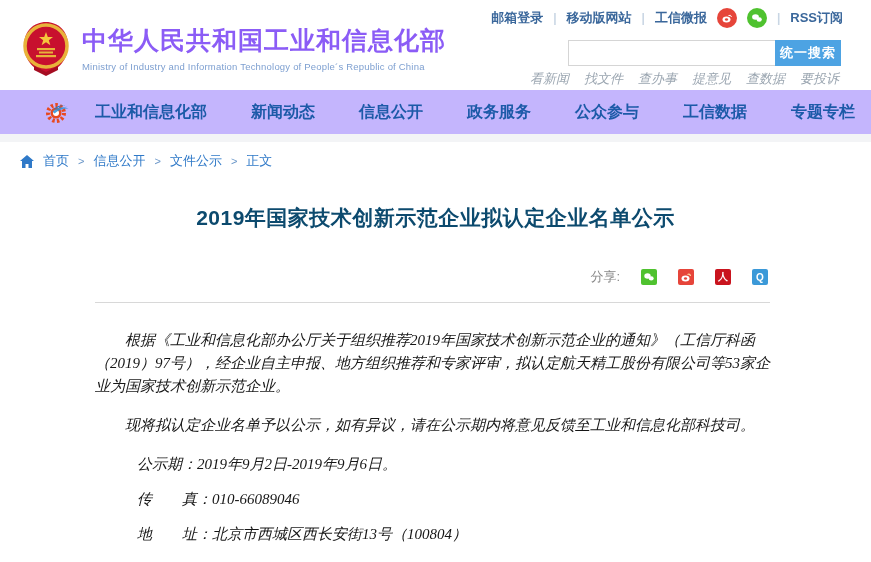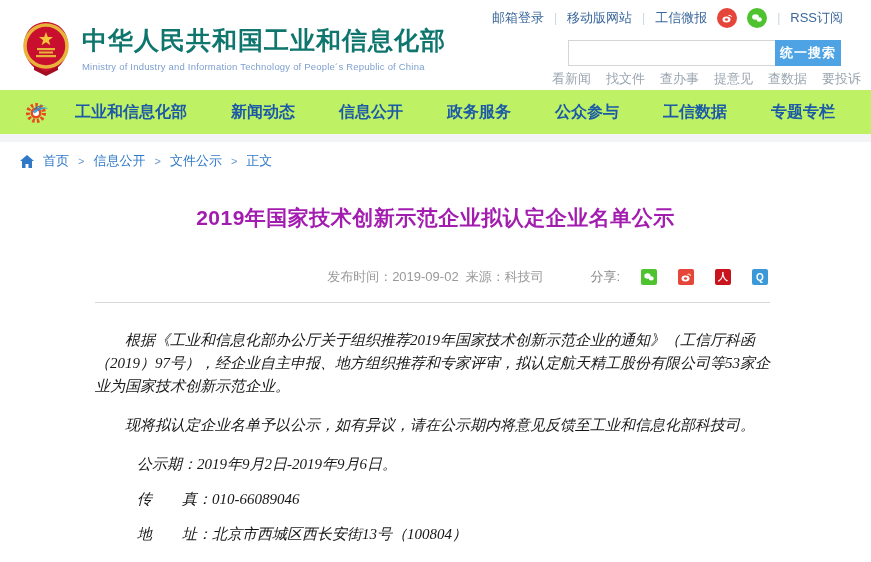--- a/index.html
+++ b/index.html
@@ -2,63 +2,63 @@
 <html><head>
 <meta charset="utf-8">
 <style>
   * { margin:0; padding:0; box-sizing:border-box; }
   html,body { width:871px; height:562px; background:#fff;
     font-family:"Liberation Sans", sans-serif; overflow:hidden; }
   .page { position:relative; width:871px; height:562px; background:#fff; }
 
   
   .topbar { position:absolute; top:8px; right:28px; display:flex; align-items:center;
-    gap:10px; font-size:13px; color:#3a679b; }
+    gap:10px; font-size:13px; color:#3a679b;font-weight:bold; }
   .topbar a { color:#3a679b; text-decoration:none; cursor:pointer; }
   .topbar .sep { color:#c9d6e4; font-size:12px; }
   .round-icon { width:20px; height:20px; border-radius:50%; display:inline-flex;
     align-items:center; justify-content:center; color:#fff; font-size:10px; }
   .round-icon.weibo { background:#e6453a; }
   .round-icon.wechat { background:#4fc22f; }
 
   
   .header-left { position:absolute; top:20px; left:20px; display:flex; align-items:center; gap:10px; }
   .emblem { width:52px; height:56px; flex:0 0 auto; }
-  .ministry-cn { font-size:25px; font-weight:bold; color:#0f766e; letter-spacing:1px;
+  .ministry-cn { font-size:25px; font-weight:bold; color:#8b5cf6; letter-spacing:1px;
     font-family:"Liberation Sans", sans-serif; }
   .ministry-en { font-size:9.5px; color:#7d9fd0; margin-top:4px; letter-spacing:.2px; }
 
   
   .search-area { position:absolute; top:40px; left:528px; display:flex;padding-left:40px; }
   .search-input { width:207px; height:26px; border:1px solid #d5d5d5; border-right:none;
     outline:none; padding:0 6px; font-size:13px; }
   .search-btn { width:66px; height:26px; background:#4da3e3; color:#fff; border:none;
     font-size:13px; font-weight:bold; cursor:pointer; letter-spacing:1px; }
-  .quick-links { position:absolute; top:70px; left:552px; display:flex; gap:15px;
-    font-size:13px; color:#9aa5b0; }
+  .quick-links { position:absolute; top:70px; left:530px; display:flex; gap:15px;
+    font-size:13px; color:#9aa5b0;font-style:italic; }
   .quick-links span { cursor:pointer; }
 
   
   .navbar { position:absolute; top:90px; left:0; width:871px; height:44px;
-    display:flex; align-items:center; background:#bef264; }
+    display:flex; align-items:center; background:#c4b5fd;padding-left:20px; }
   .nav-logo { margin-left:25px; width:26px; height:26px; }
   .nav-items { display:flex; margin-left:24px; gap:44px; }
   .nav-items span { font-size:16px; font-weight:bold; color:#1c5aa8; cursor:pointer; white-space:nowrap; }
   .gray-band { position:absolute; top:134px; left:0; width:871px; height:8px; background:#f3f4f6; }
 
   
   .breadcrumb { position:absolute; top:152px; left:20px; display:flex; align-items:center;
     gap:9px; font-size:13px; color:#2f79c8; }
   .breadcrumb .crumb { cursor:pointer; }
   .breadcrumb .bsep { color:#6a96c8; font-size:11px; }
   .home-ico { width:14px; height:13px; }
 
   
   .article { position:absolute; top:196px; left:95px; width:681px; }
-  .article-title { text-align:center; font-size:21px; font-weight:bold; color:#a21caf;
+  .article-title { text-align:center; font-size:21px; font-weight:bold; color:#0c4a6e;
     margin-top:8px; letter-spacing:.5px; }
   .meta-row { position:relative; margin-top:36px; height:20px; font-size:13px; color:#999; }
   .meta-center { text-align:center; }
   .share-box { position:absolute; right:8px; top:0; display:flex; align-items:center; gap:21px; color:#888; }
   .share-ico { width:16px; height:16px; border-radius:2px; display:inline-flex;
     align-items:center; justify-content:center; color:#fff; font-size:10px; font-weight:bold; cursor:pointer; }
   .share-ico.wechat { background:#4fc22f; }
   .share-ico.weibo  { background:#e6453a; }
   .share-ico.renren { background:#c9141e; }
   .share-ico.qq     { background:#3b99d8; }
@@ -158,23 +158,20 @@
     <span class="bsep">&gt;</span>
     <span class="crumb">文件公示</span>
     <span class="bsep">&gt;</span>
     <span class="crumb">正文</span>
   </div>
 
   <div class="article">
     <h1 class="article-title">2019年国家技术创新示范企业拟认定企业名单公示</h1>
 
     <div class="meta-row">
-      <div class="meta-center">
-        <span>发布时间：</span><span>2019-09-02</span>&nbsp;&nbsp;<span>来源：</span><span>科技司</span>
-      </div>
       <div class="share-box">
         <span>分享:</span>
         <span class="share-ico wechat">
           <svg width="12" height="12" viewBox="0 0 12 12">
               <ellipse cx="4.5" cy="5" rx="3.2" ry="2.7" fill="#fff"></ellipse>
               <ellipse cx="8.2" cy="7.4" rx="2.5" ry="2.1" fill="#fff"></ellipse>
             </svg>
         </span>
         <span class="share-ico weibo">
           <svg width="12" height="12" viewBox="0 0 12 12">

